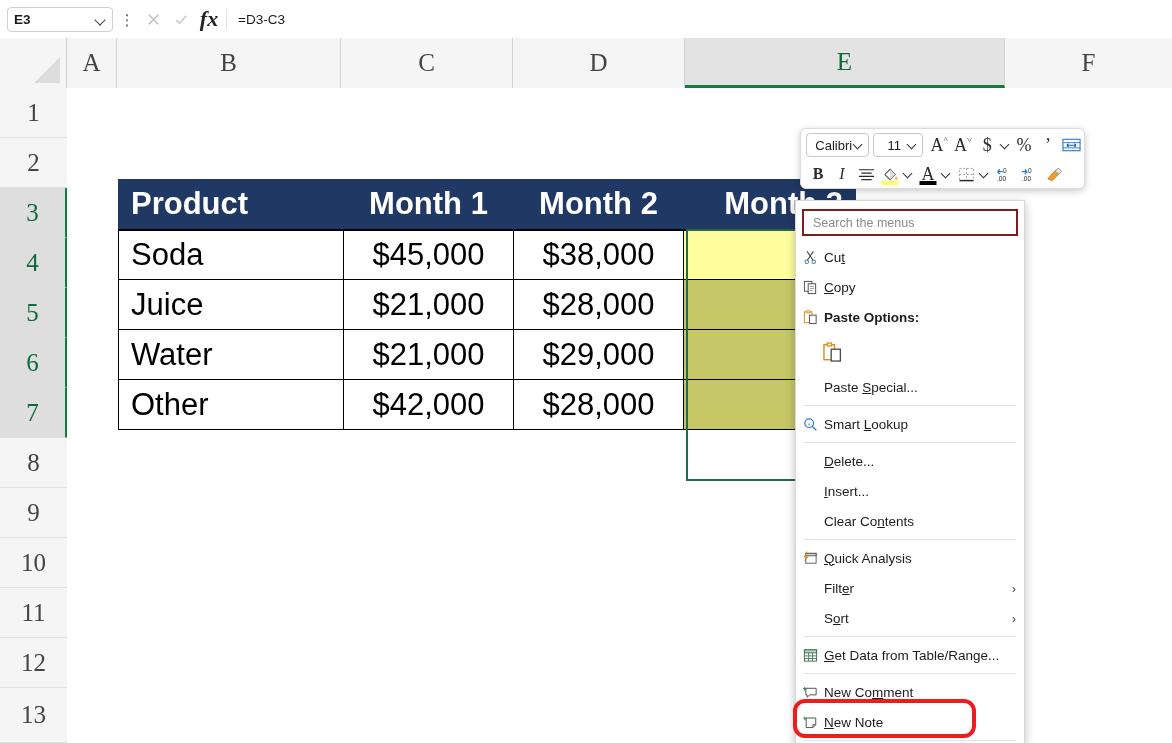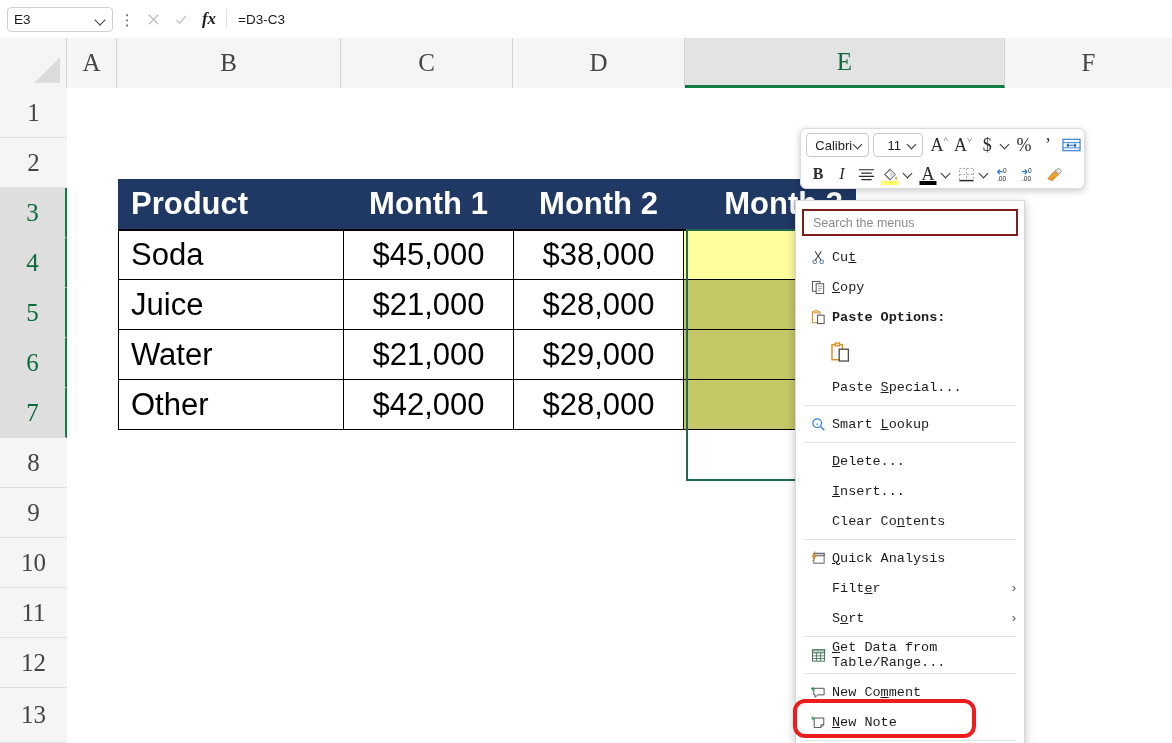--- a/index.html
+++ b/index.html
@@ -21,21 +21,21 @@
   .namebox {
     margin-left: 7px;
     width: 106px; height: 25px;
     border: 1px solid #d0d0d0;
     border-radius: 4px;
     background: #fff;
     display: flex; align-items: center;
     padding: 0 6px;
     font-size: 13.5px; color: #1a1a1a;
   }
-  .namebox .nb-text { flex: 1; }
+  .namebox .nb-text { flex: 1; font-weight: bold; }
   .chev {
     width: 11px; height: 11px; position: relative;
   }
   .chev::before {
     content: ""; position: absolute;
     left: 1px; top: 2px;
     width: 7px; height: 7px;
     border-right: 1.4px solid #444;
     border-bottom: 1.4px solid #444;
     transform: rotate(45deg);
@@ -48,21 +48,21 @@
   .fbtns {
     display: flex; align-items: center;
     height: 26px; gap: 0px;
     margin-left: 2px;
   }
   .fbtn {
     width: 28px; height: 26px;
     display: flex; align-items: center; justify-content: center;
     color: #b9b9b9; font-size: 15px;
   }
-  .fbtn.fx { color: #222; font-style: italic; font-family: "Liberation Serif", serif; font-size: 17px; font-weight: bold;}
+  .fbtn.fx { color: #222; font-style: italic; font-family: "Liberation Serif", serif; font-size: 22px; font-weight: bold;}
   .fbar-sep { width:1px; height:20px; background:#e2e2e2; margin:0 3px; }
   #formula-input {
     flex: 1;
     height: 25px;
     margin-right: 8px;
     display: flex; align-items: center;
     padding-left: 8px;
     font-size: 13.5px; color: #1a1a1a;
     background: #fff;
   }
@@ -247,23 +247,22 @@
     border: 2px solid #7f1d1d;
     background: #fff;
     display: flex; align-items: center;
     padding-left: 9px;
     font-size: 12.5px;
     color: #8a8a8a;
   }
   .mi {
     height: 30px;
     display: flex; align-items: center;
-    padding-left: 8px;
+    padding-left: 0;
     position: relative;
-    font-family: Liberation Mono, monospace;
   }
   .mi .ico {
     width: 28px; min-width: 28px;
     display: flex; align-items: center; justify-content: center;
   }
   .mi .lbl { flex: 1; }
   .mi .lbl u { text-decoration: underline; }
   .mi.bold .lbl { font-weight: bold; }
   .mi .arrow {
     width: 20px; text-align: center;

